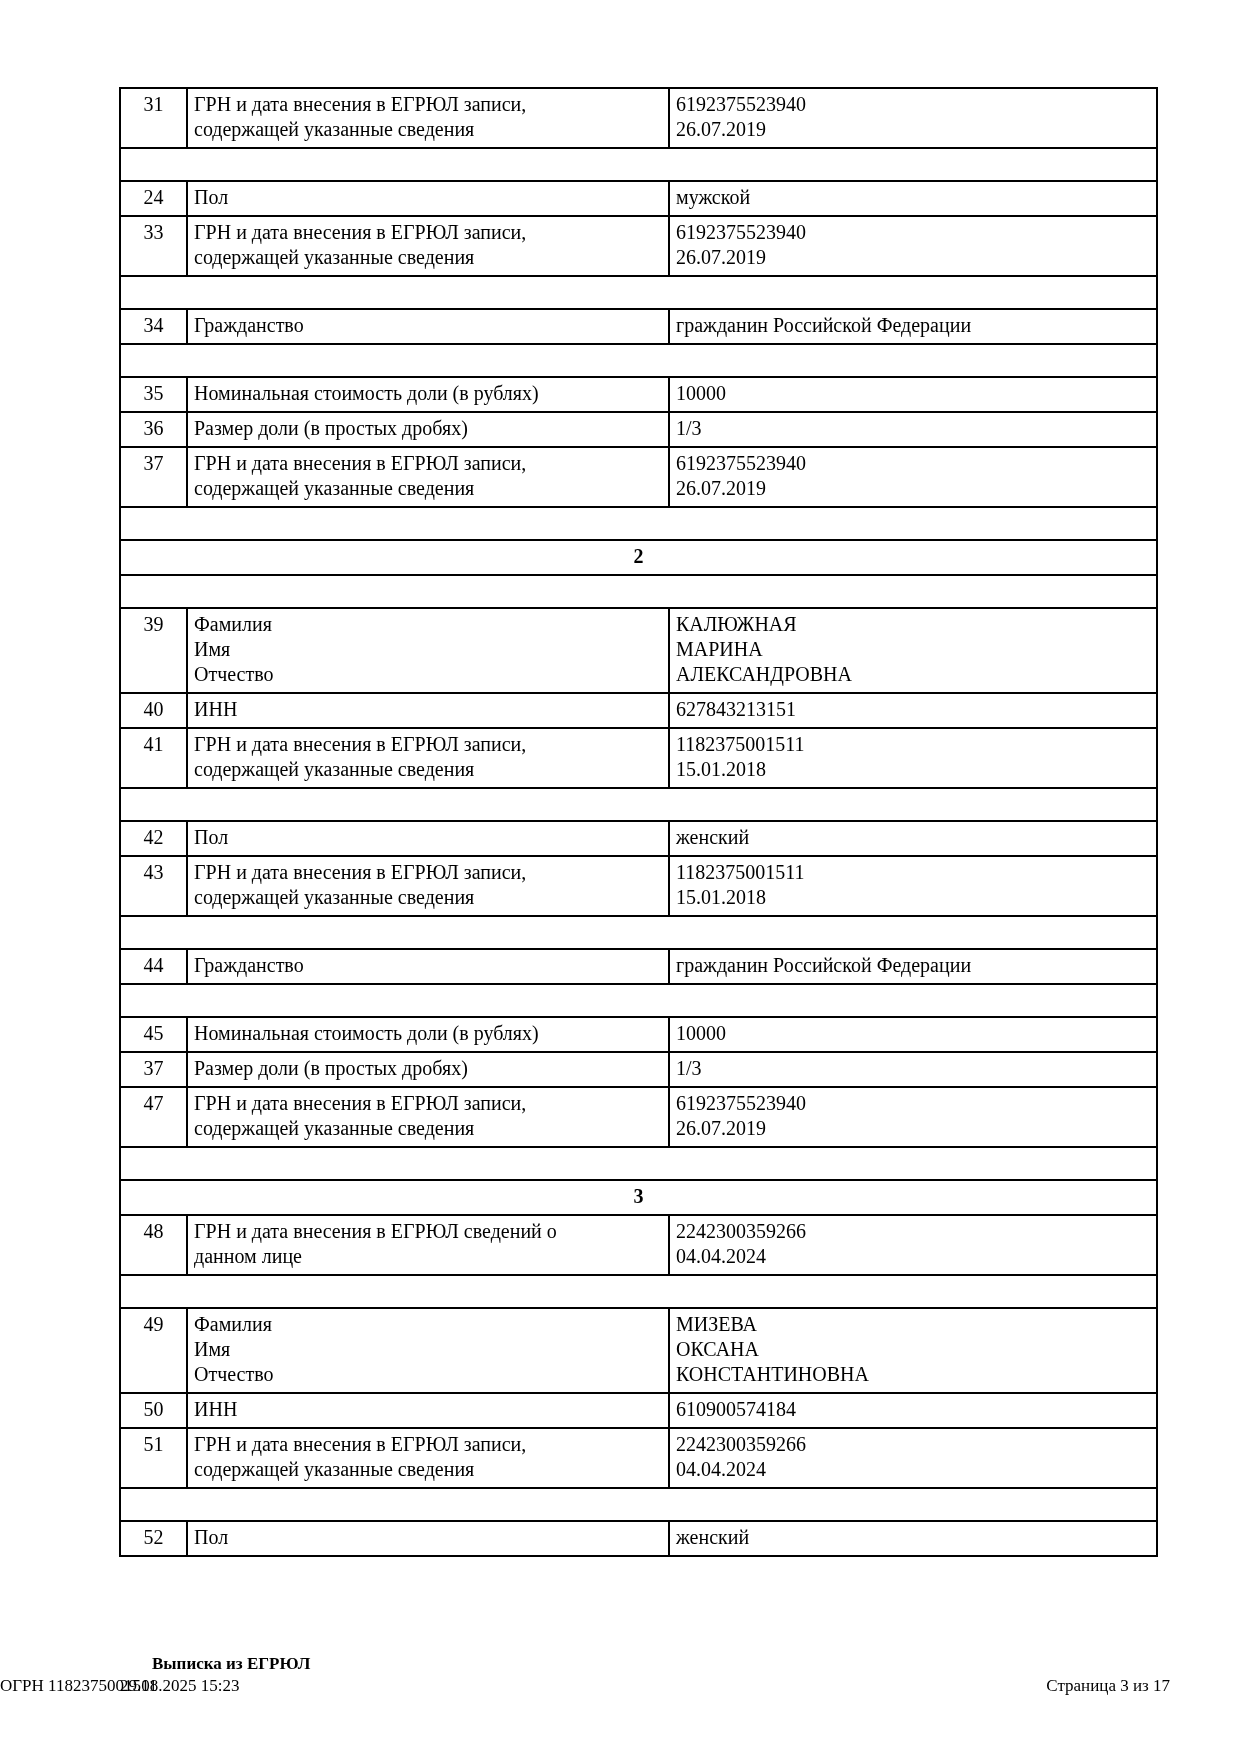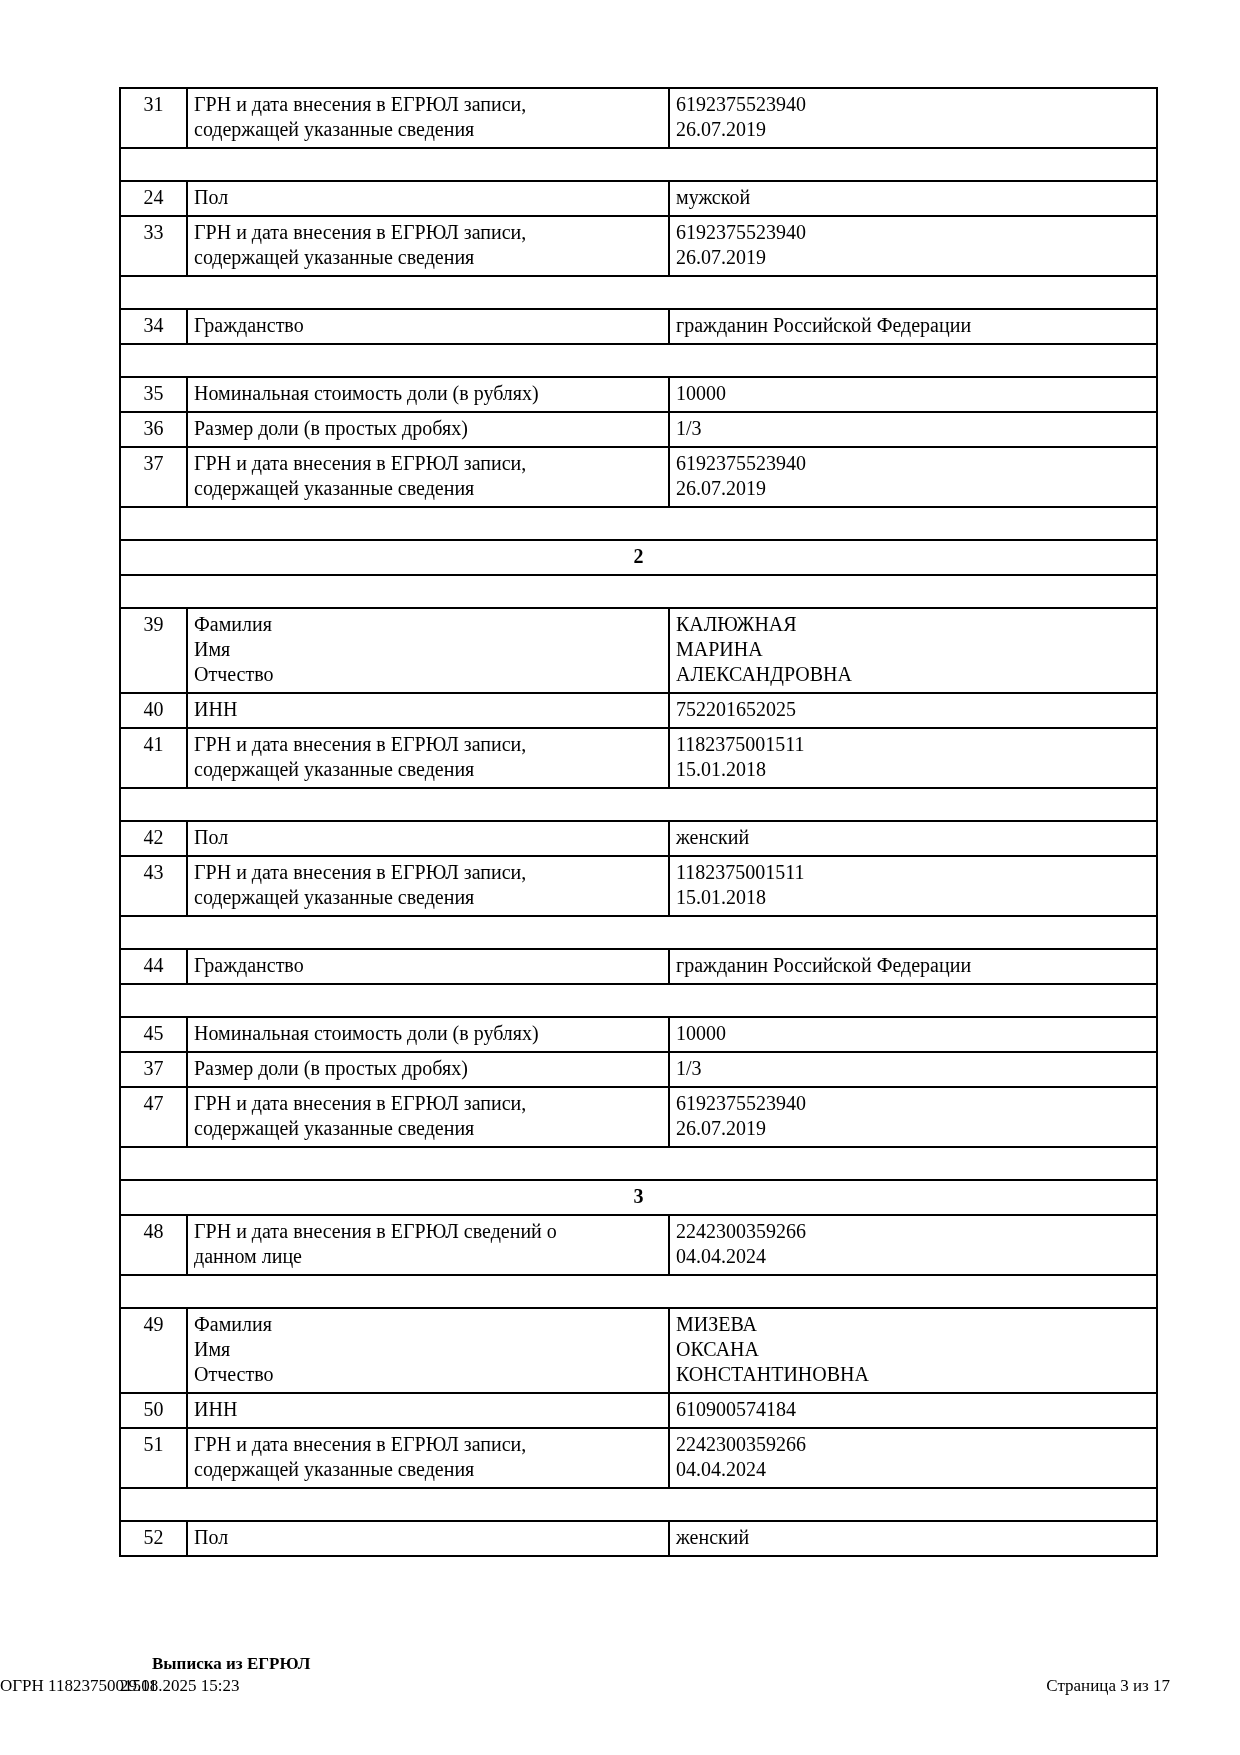--- a/index.html
+++ b/index.html
@@ -145,21 +145,21 @@
           <td class="col-label">Фамилия
 Имя
 Отчество</td>
           <td class="col-value">КАЛЮЖНАЯ
 МАРИНА
 АЛЕКСАНДРОВНА</td>
         </tr>
         <tr class="row-data">
           <td class="col-num">40</td>
           <td class="col-label">ИНН</td>
-          <td class="col-value">752201652025</td>
+          <td class="col-value">627843213151</td>
         </tr>
         <tr class="row-data">
           <td class="col-num">41</td>
           <td class="col-label">ГРН и дата внесения в ЕГРЮЛ записи,
 содержащей указанные сведения</td>
           <td class="col-value">1182375001511
 15.01.2018</td>
         </tr>
         <tr class="row-spacer">
           <td colspan="3"></td>

